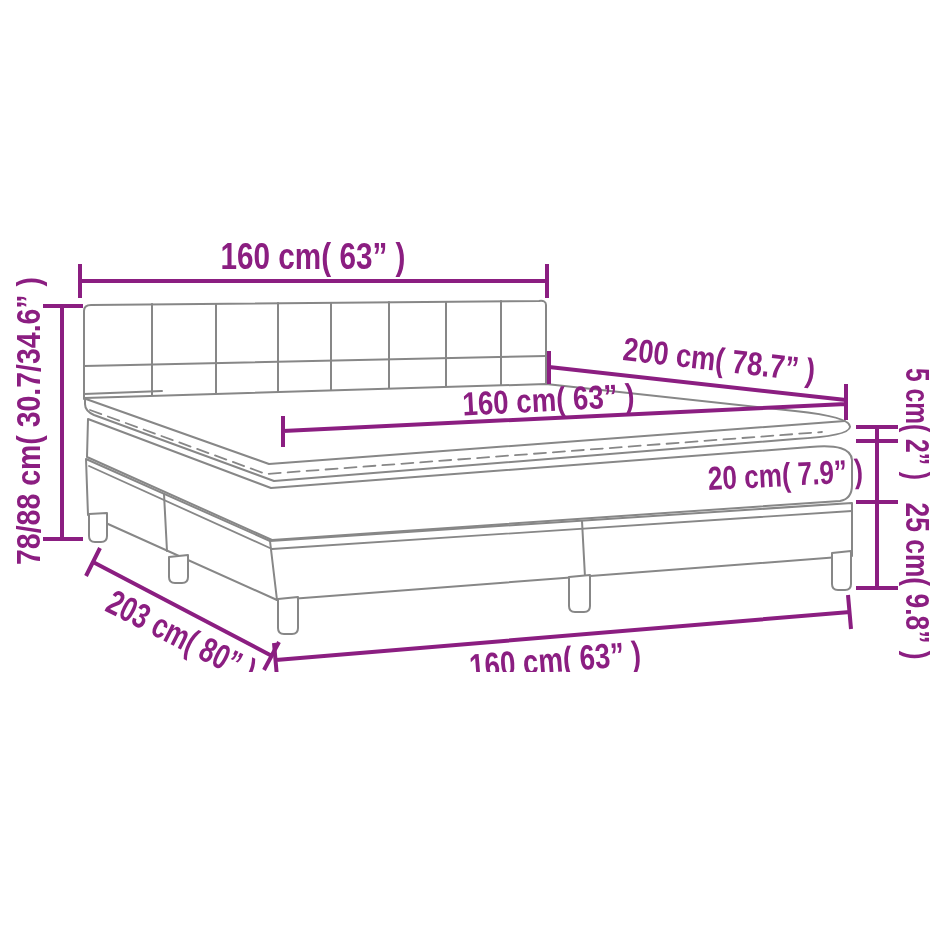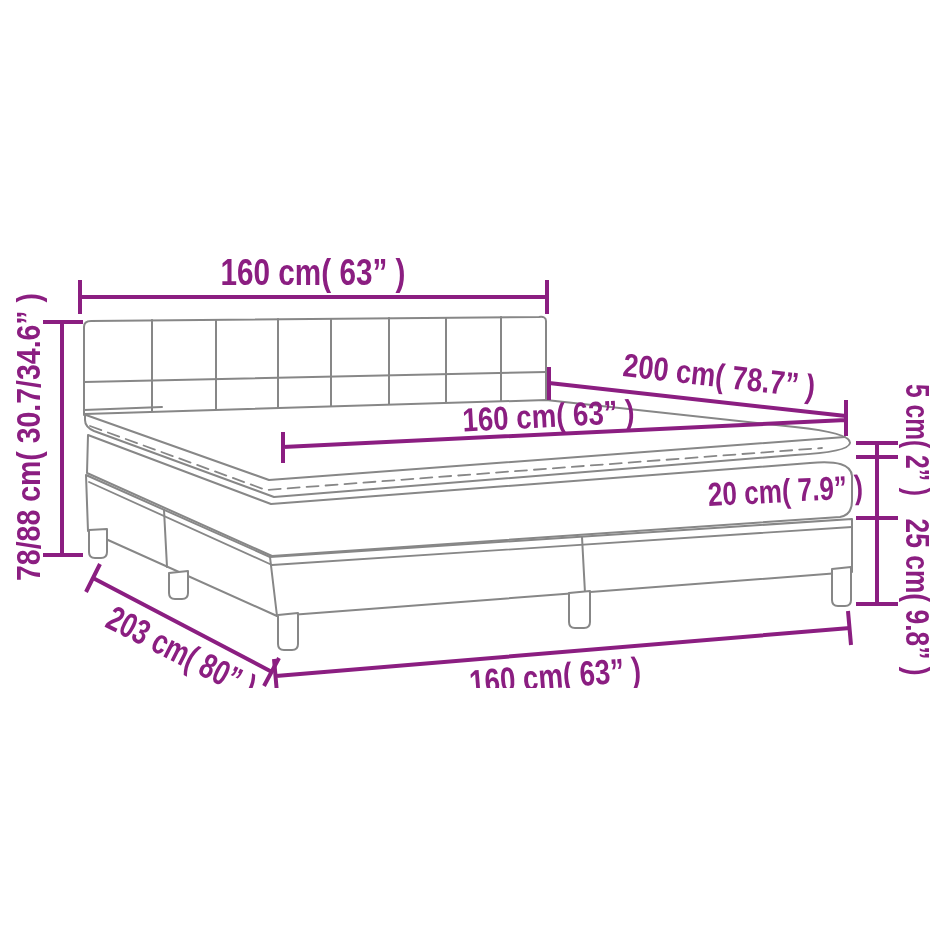--- a/index.html
+++ b/index.html
@@ -1,17 +1,17 @@
 <!DOCTYPE html>
 <html><head>
 <meta charset="utf-8">
 <style>
   html,body{margin:0;padding:0;background:#ffffff;}
   .stage{position:relative;width:947px;height:672px;background:#ffffff;overflow:hidden;
-         font-family:"Liberation Sans", sans-serif;margin-top:16px;}
+         font-family:"Liberation Sans", sans-serif;}
   svg{display:block;}
   text{font-family:"Liberation Sans", sans-serif;font-weight:bold;}
 </style>
 </head>
 <body>
 
 <div class="stage">
 <svg width="947" height="947" viewBox="0 0 947 947">
 
   <g fill="#ffffff" stroke-width="2" stroke-linecap="round" stroke-linejoin="round" stroke="#878787">

